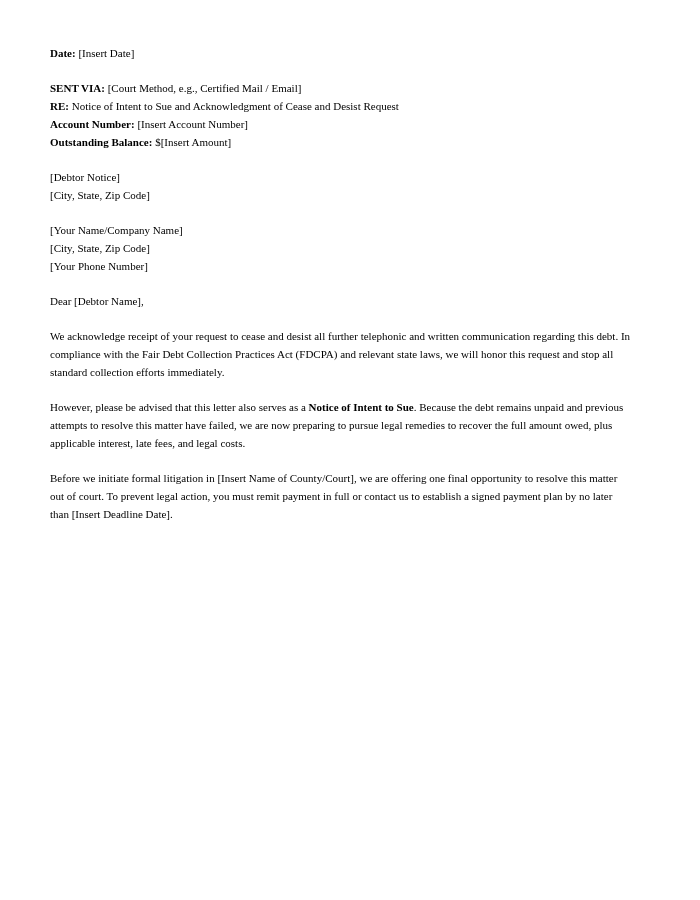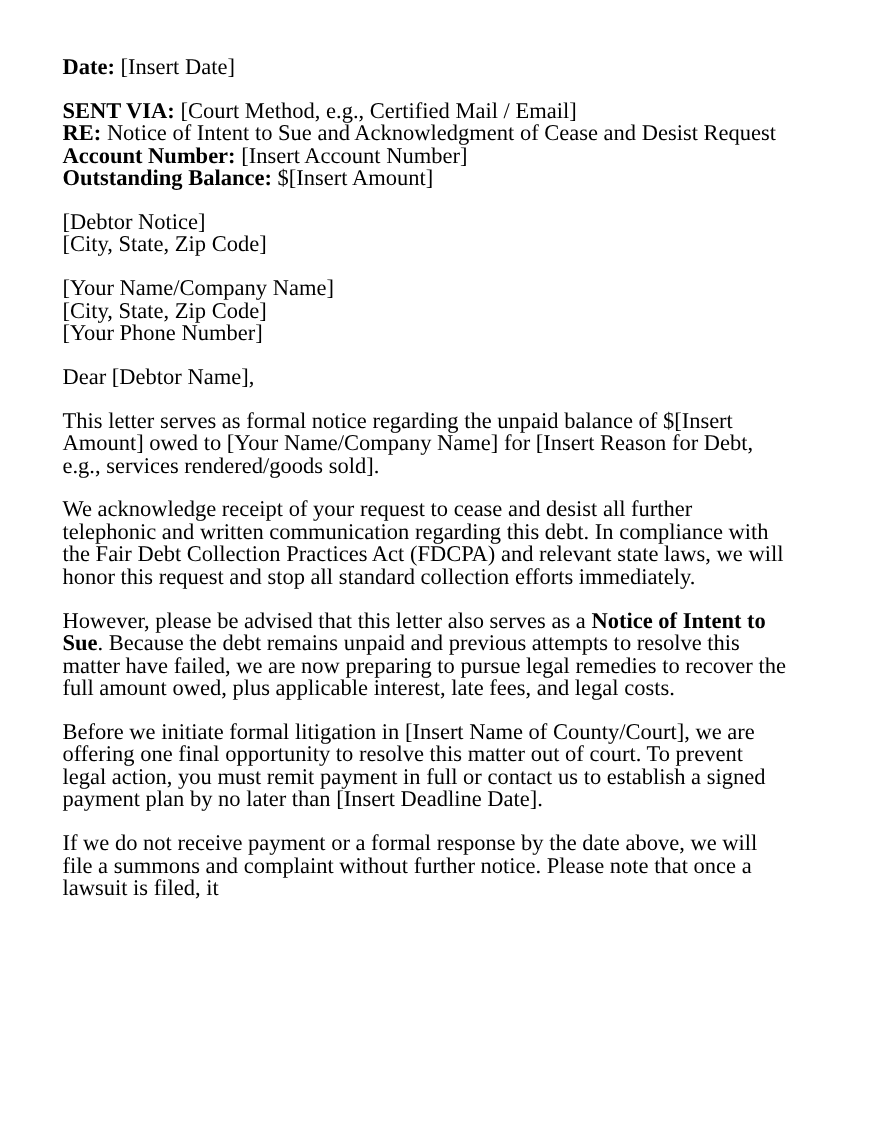--- a/index.html
+++ b/index.html
@@ -14,21 +14,21 @@
     background: #ffffff;
     overflow: hidden;
     font-family: "Liberation Serif", "DejaVu Serif", serif;
     color: #000000;
   }
   .content {
     position: absolute;
     left: 50px;
     top: 44px;
     width: 582px;
-    font-size: 18px;
+    font-size: 11px;
     line-height: 18px;
   }
   .line {
     margin: 0;
   }
   .block {
     margin: 0 0 17px 0;
   }
   .para {
     margin: 0 0 17px 0;
@@ -60,25 +60,23 @@
     </div>
 
     <div class="block">
       <p class="line">[Your Name/Company Name]</p>
       <p class="line">[City, State, Zip Code]</p>
       <p class="line">[Your Phone Number]</p>
     </div>
 
     <p class="para">Dear [Debtor Name],</p>
 
-    <p class="para">This letter serves as formal notice regarding the unpaid balance of $[Insert Amount] owed to [Your Name/Company Name] for [Insert Reason for Debt, e.g., services rendered/goods sold].</p>
 
     <p class="para">We acknowledge receipt of your request to cease and desist all further telephonic and written communication regarding this debt. In compliance with the Fair Debt Collection Practices Act (FDCPA) and relevant state laws, we will honor this request and stop all standard collection efforts immediately.</p>
 
     <p class="para"><span>However, please be advised that this letter also serves as a </span><strong>Notice of Intent to Sue</strong><span>. Because the debt remains unpaid and previous attempts to resolve this matter have failed, we are now preparing to pursue legal remedies to recover the full amount owed, plus applicable interest, late fees, and legal costs.</span></p>
 
 
     <p class="para">Before we initiate formal litigation in [Insert Name of County/Court], we are offering one final opportunity to resolve this matter out of court. To prevent legal action, you must remit payment in full or contact us to establish a signed payment plan by no later than [Insert Deadline Date].</p>
 
-    <p class="para">If we do not receive payment or a formal response by the date above, we will file a summons and complaint without further notice. Please note that once a lawsuit is filed, it</p>
 
   </div>
 </div>
 
 </body></html>

